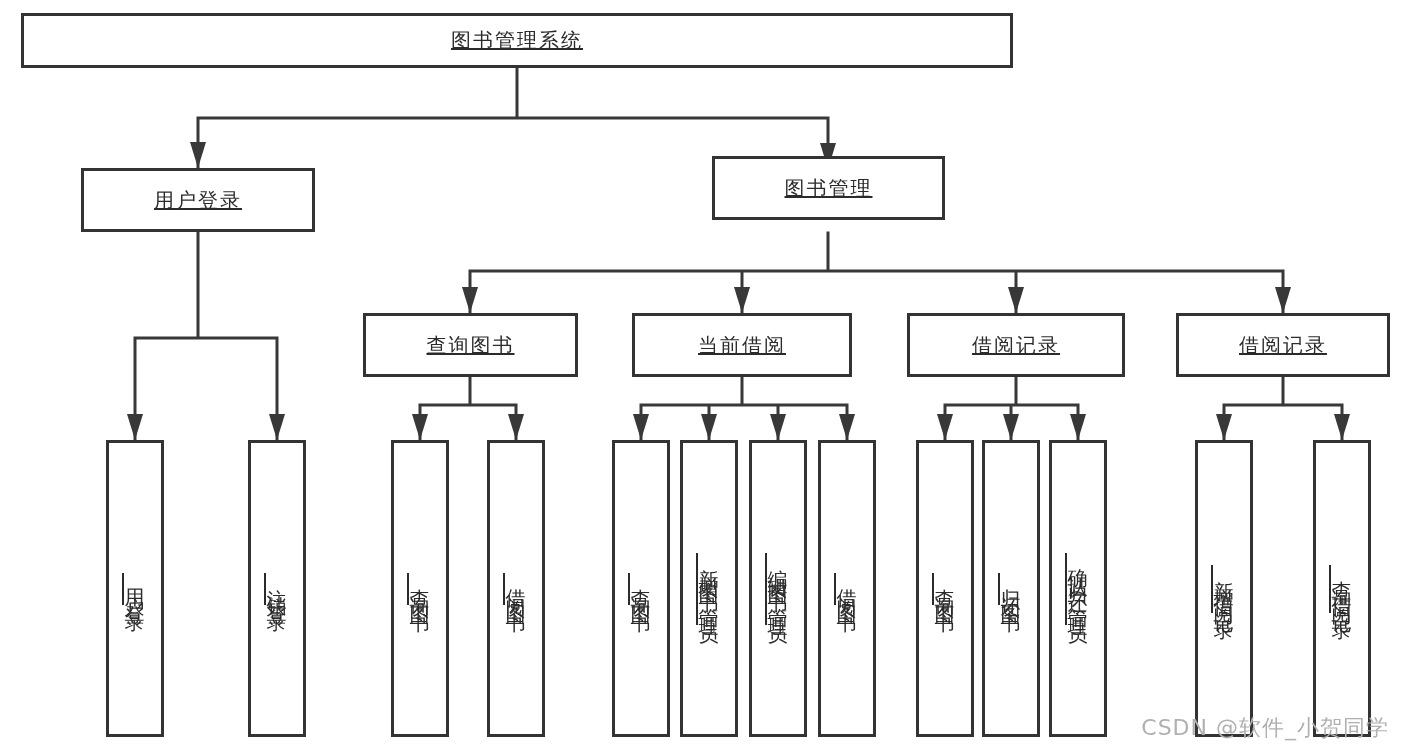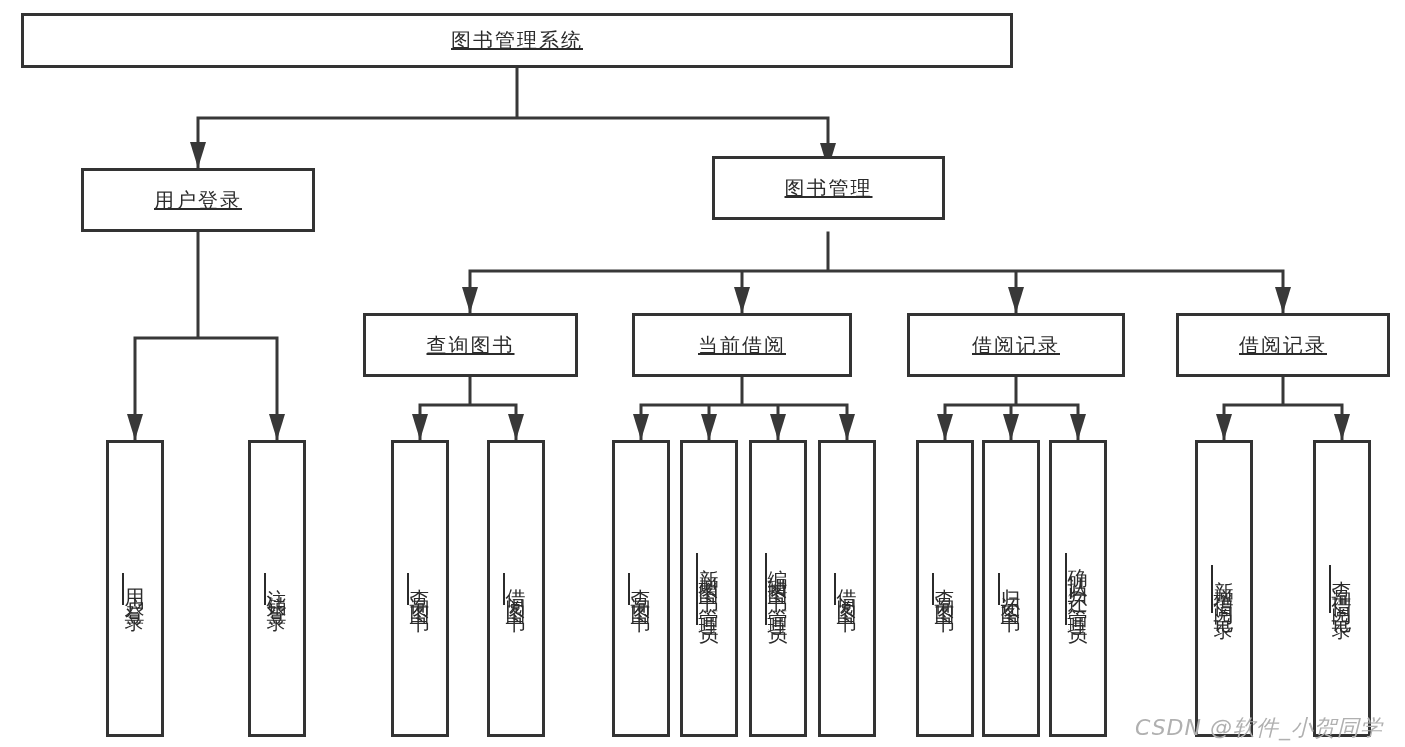--- a/index.html
+++ b/index.html
@@ -53,28 +53,27 @@
     text-decoration:underline;
   }
   .node.vert{
     writing-mode:vertical-lr;
     letter-spacing:8px;
     line-height:1;
     white-space:normal;
   }
   .watermark{
     position:absolute;
-    right:22px;
+    right:16px;
     bottom:4px;
     z-index:3;
     color:var(--watermark-color);
     font-size:22px;
     letter-spacing:1px;
     pointer-events:none;
-    font-style:italic;
   }
 </style>
 </head>
 <body>
 
 <div class="canvas">
 
   <svg class="connectors" width="1405" height="747" viewBox="0 0 1405 747">
     <path class="lines" d="
       M517 68 V118 M198 118 H828 M198 118 V168 M828 118 V169

